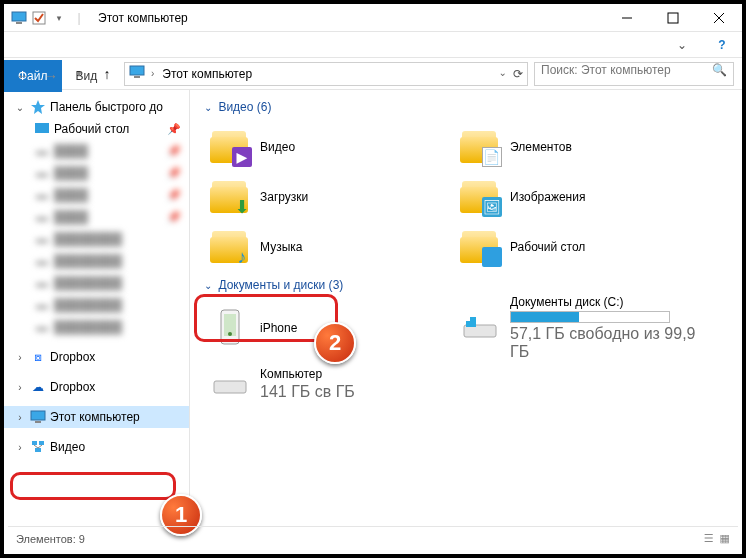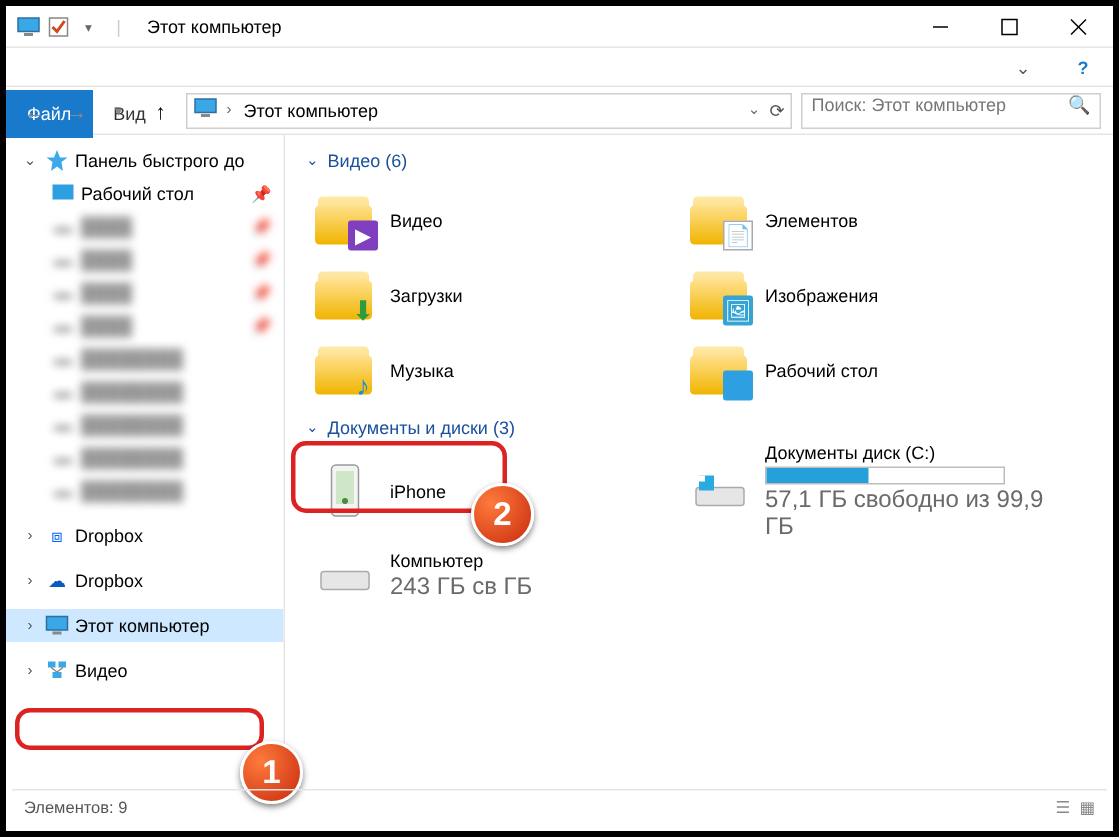--- a/index.html
+++ b/index.html
@@ -337,21 +337,21 @@
           </div>
         </div>
         <div class="device-item">
           <div class="device-icon">
             <svg width="40" height="30" viewBox="0 0 40 30">
                 <rect x="4" y="12" width="32" height="12" rx="2" fill="#e6e6e6" stroke="#aaa"></rect>
               </svg>
           </div>
           <div class="device-text">
             <div>Компьютер</div>
-            <div class="sub">243 ГБ св                       ГБ</div>
+            <div class="sub">141 ГБ св                       ГБ</div>
           </div>
         </div>
       </div>
 
       <div class="hl" style="left:4px; top:204px; width:144px; height:48px;"></div>
     </div>
   </div>
 
   <div class="bubble" style="left:156px; top:490px;">1</div>
   <div class="bubble" style="left:310px; top:318px;">2</div>

